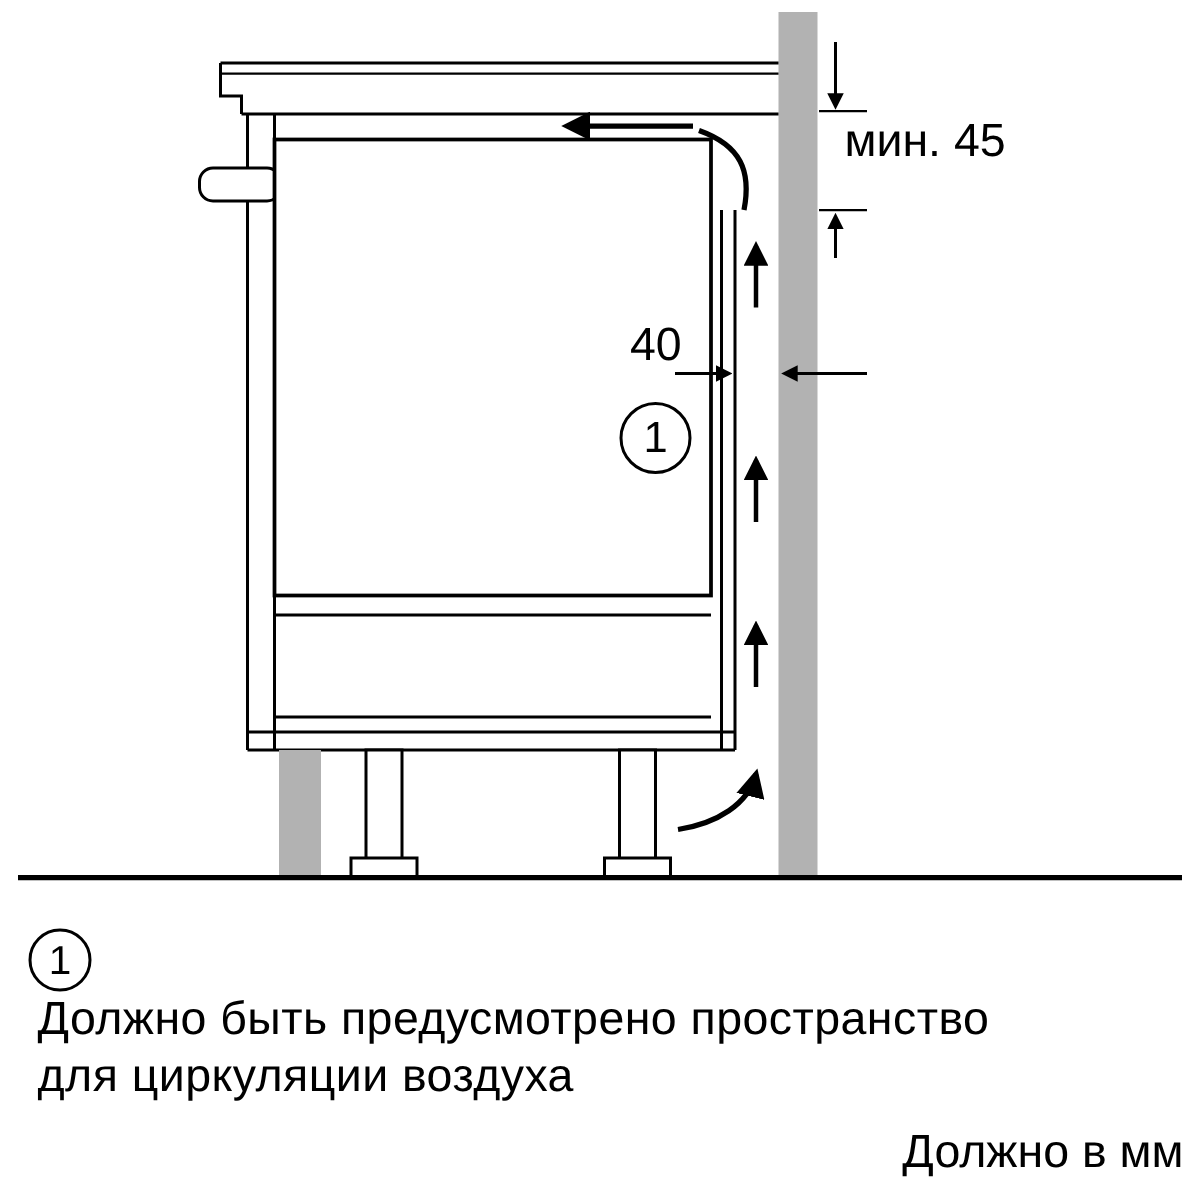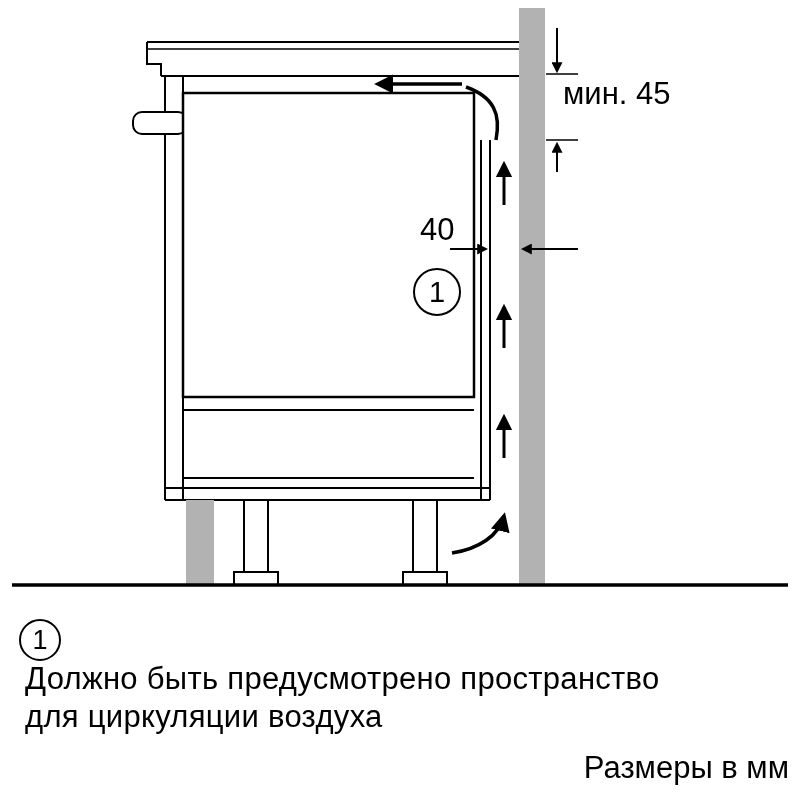--- a/index.html
+++ b/index.html
@@ -109,15 +109,15 @@
     <span>1</span>
   </div>
 
   <div class="callout-circle callout-legend">
     <span>1</span>
   </div>
 
   <div class="label note">Должно быть предусмотрено пространство
 для циркуляции воздуха</div>
 
-  <div class="label units">Размеры в мм</div>
+  <div class="label units">Должно в мм</div>
 
 </div>
 
 </body></html>

